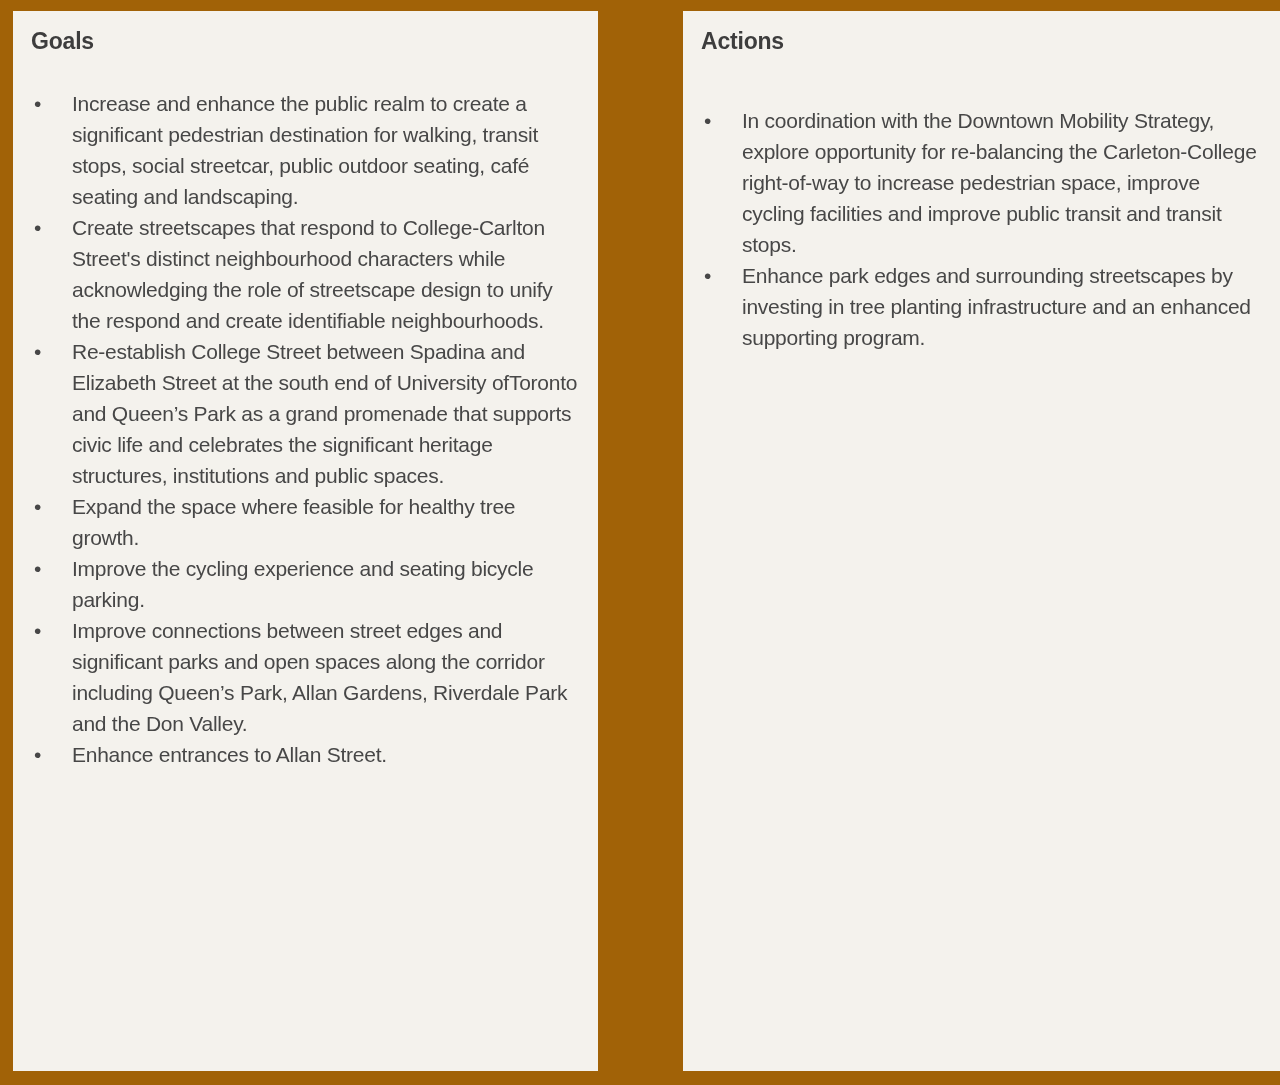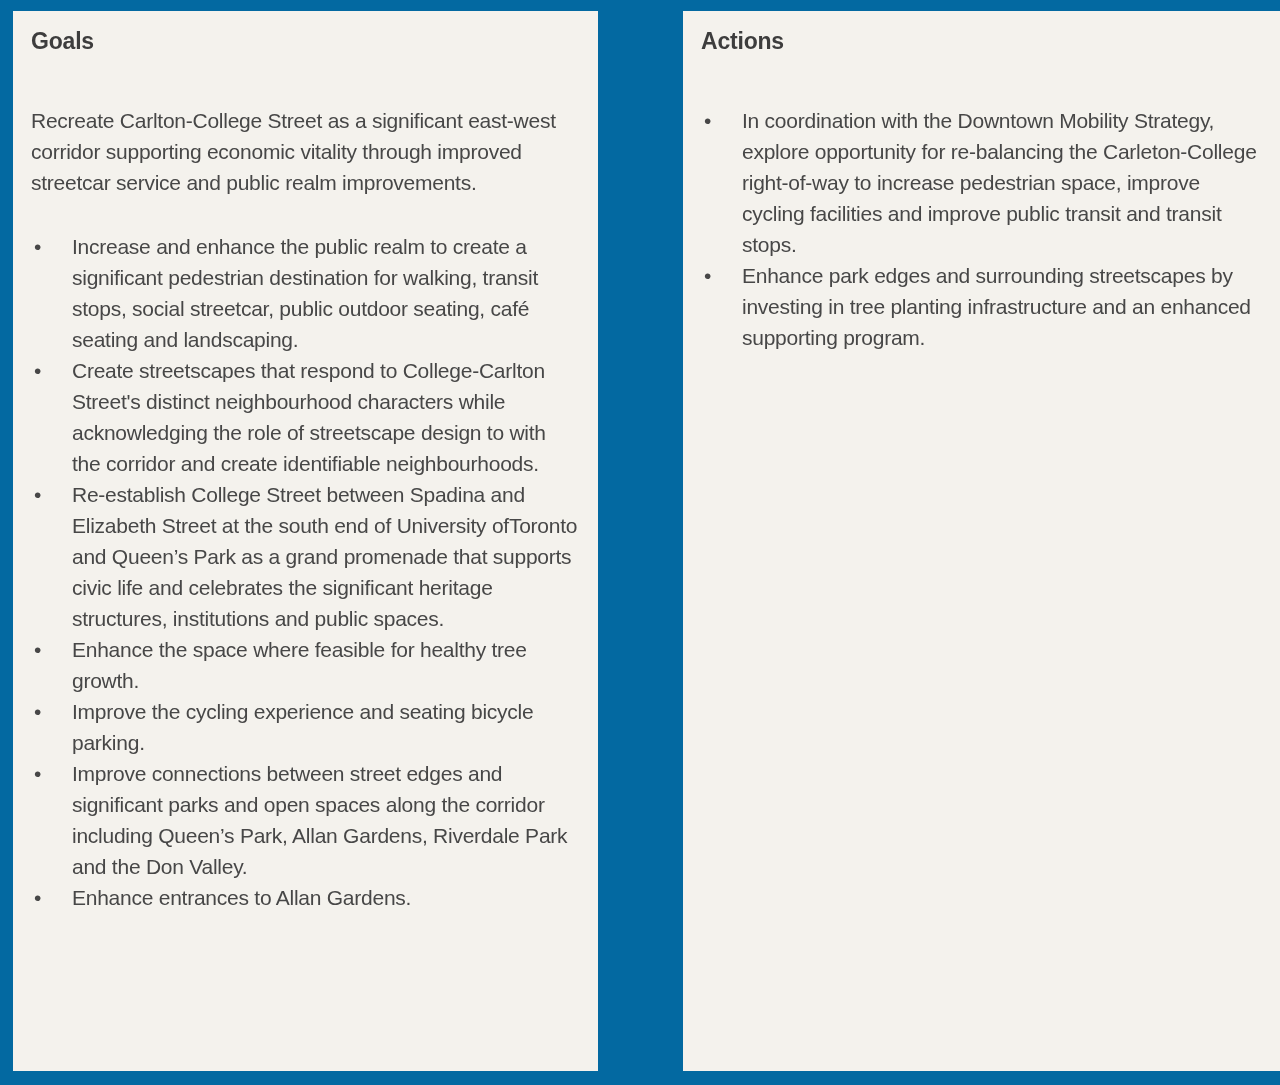--- a/index.html
+++ b/index.html
@@ -5,21 +5,21 @@
   html, body {
     margin: 0;
     padding: 0;
     background: #ffffff;
     font-family: "Liberation Sans", sans-serif;
   }
   .page {
     position: relative;
     width: 1280px;
     height: 1085px;
-    background: #0369a1;
+    background: #a16207;
     overflow: hidden;
   }
   .panel {
     position: absolute;
     top: 11px;
     height: 1060px;
     background: #f4f2ed;
     box-sizing: border-box;
     padding: 17px 20px 20px 18px;
     color: #474747;
@@ -57,49 +57,48 @@
   }
   .txt { flex: 1; }
 </style>
 </head>
 <body>
 
 <div class="page">
 
   <section class="panel panel-goals">
     <h2 class="panel-title">Goals</h2>
-    <p class="intro">Recreate Carlton-College Street as a significant east-west corridor supporting economic vitality through improved streetcar service and public realm improvements.</p>
     <ul class="bullets">
       <li>
         <span class="marker">•</span>
         <span class="txt">Increase and enhance the public realm to create a significant pedestrian destination for walking, transit stops, social streetcar, public outdoor seating, café seating and landscaping.</span>
       </li>
       <li>
         <span class="marker">•</span>
-        <span class="txt">Create streetscapes that respond to College-Carlton Street's distinct neighbourhood characters while acknowledging the role of streetscape design to with the corridor and create identifiable neighbourhoods.</span>
+        <span class="txt">Create streetscapes that respond to College-Carlton Street's distinct neighbourhood characters while acknowledging the role of streetscape design to unify the respond and create identifiable neighbourhoods.</span>
       </li>
       <li>
         <span class="marker">•</span>
         <span class="txt">Re-establish College Street between Spadina and Elizabeth Street at the south end of University ofToronto and Queen’s Park as a grand promenade that supports civic life and celebrates the significant heritage structures, institutions and public spaces.</span>
       </li>
       <li>
         <span class="marker">•</span>
-        <span class="txt">Enhance the space where feasible for healthy tree growth.</span>
+        <span class="txt">Expand the space where feasible for healthy tree growth.</span>
       </li>
       <li>
         <span class="marker">•</span>
         <span class="txt">Improve the cycling experience and seating bicycle parking.</span>
       </li>
       <li>
         <span class="marker">•</span>
         <span class="txt">Improve connections between street edges and significant parks and open spaces along the corridor including Queen’s Park, Allan Gardens, Riverdale Park and the Don Valley.</span>
       </li>
       <li>
         <span class="marker">•</span>
-        <span class="txt">Enhance entrances to Allan Gardens.</span>
+        <span class="txt">Enhance entrances to Allan Street.</span>
       </li>
     </ul>
   </section>
 
   <section class="panel panel-actions">
     <h2 class="panel-title">Actions</h2>
     <ul class="bullets">
       <li>
         <span class="marker">•</span>
         <span class="txt">In coordination with the Downtown Mobility Strategy, explore opportunity for re-balancing the Carleton-College right-of-way to increase pedestrian space, improve cycling facilities and improve public transit and transit stops.</span>

